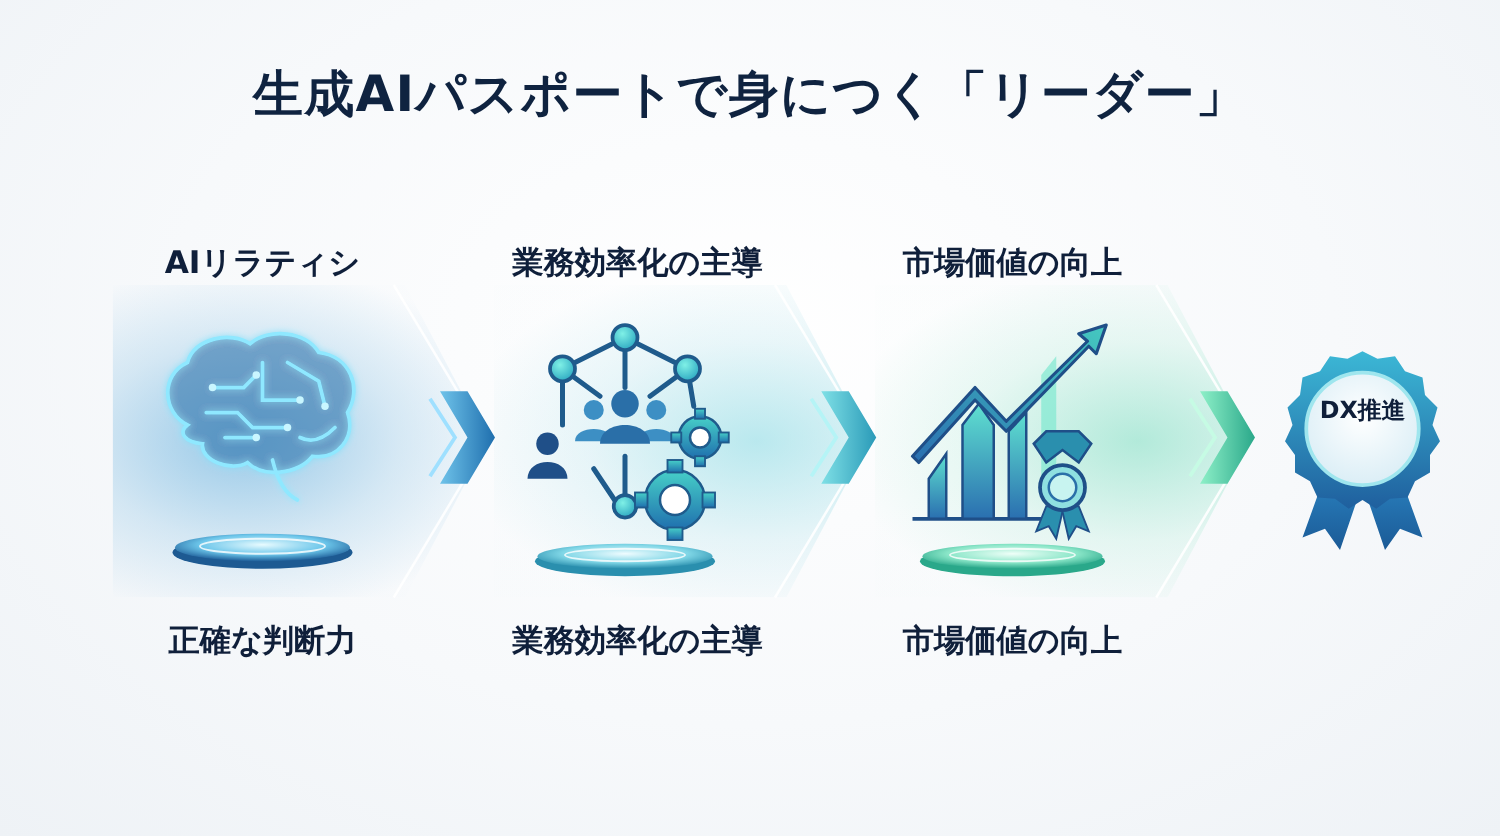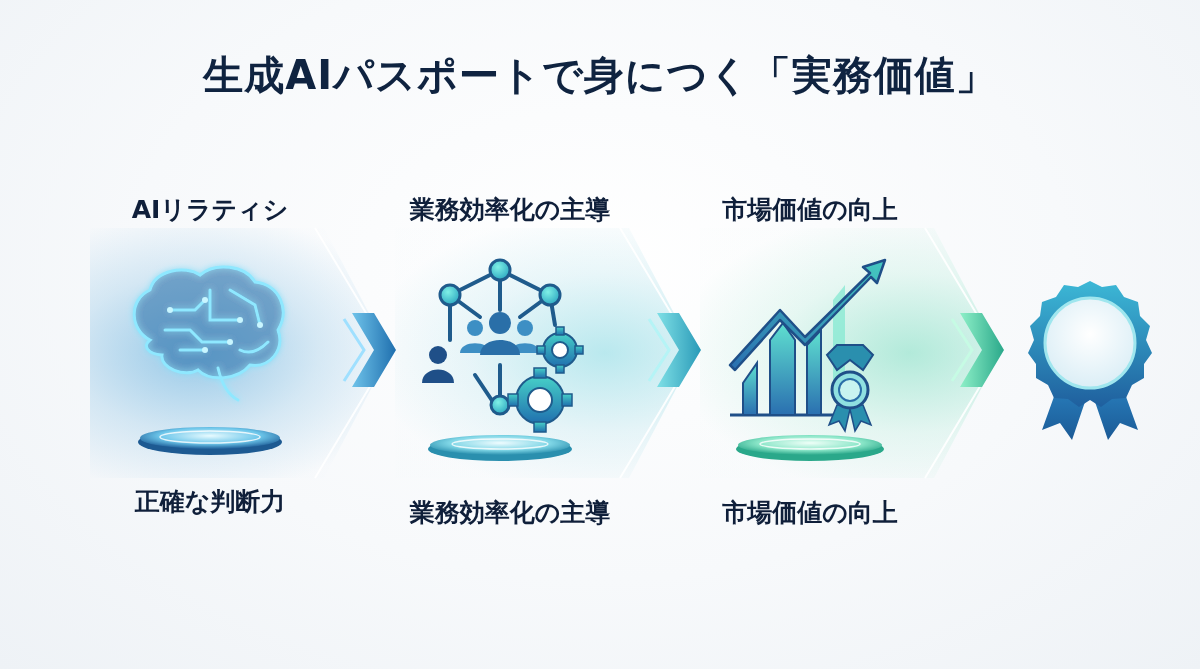--- a/index.html
+++ b/index.html
@@ -23,27 +23,27 @@
   .panel {
     position: absolute;
     clip-path: polygon(0 0, 78% 0, 100% 50%, 78% 100%, 0 100%);
   }
   .chev { position: absolute; }
   svg { display: block; }
 </style>
 </head>
 <body>
 
-<div class="title">生成AIパスポートで身につく「実務価値」</div>
+<div class="title">生成AIパスポートで身につく「リーダー」</div>
 
 <div class="label" style="left:100px; top:193px; width:220px;">AIリラティシ</div>
 <div class="label" style="left:380px; top:193px; width:260px;">業務効率化の主導</div>
 <div class="label" style="left:690px; top:193px; width:240px;">市場価値の向上</div>
 
-<div class="label" style="left:100px; top:485px; width:220px;">正確な判断力</div>
+<div class="label" style="left:100px; top:496px; width:220px;">正確な判断力</div>
 <div class="label" style="left:380px; top:496px; width:260px;">業務効率化の主導</div>
 <div class="label" style="left:690px; top:496px; width:240px;">市場価値の向上</div>
 
 <div class="panel" style="left:90px; top:228px; width:300px; height:250px; background: radial-gradient(ellipse at 35% 50%, rgba(120,185,225,0.75) 0%, rgba(170,210,235,0.45) 45%, rgba(230,240,248,0.05) 80%);"></div>
 <div class="panel" style="left:395px; top:228px; width:300px; height:250px; background: radial-gradient(ellipse at 70% 50%, rgba(130,215,225,0.55) 0%, rgba(190,230,238,0.35) 45%, rgba(235,245,248,0.05) 80%);"></div>
 <div class="panel" style="left:700px; top:228px; width:300px; height:250px; background: radial-gradient(ellipse at 70% 50%, rgba(120,220,190,0.55) 0%, rgba(190,238,222,0.35) 45%, rgba(235,248,244,0.05) 80%);"></div>
 
 <svg class="stage" width="1200" height="669" style="left:0;top:0;">
   <polyline points="315,228 390,353 315,478" fill="none" stroke="#ffffff" stroke-width="2" opacity="0.9"></polyline>
   <polyline points="620,228 695,353 620,478" fill="none" stroke="#ffffff" stroke-width="2" opacity="0.9"></polyline>
@@ -234,13 +234,14 @@
           <stop offset="1" stop-color="#dbeef6"></stop>
         </radialGradient>
     </defs>
     <path d="M50,105 L32,155 L50,148 L62,165 L78,118 Z" fill="url(#rib)"></path>
     <path d="M110,105 L128,155 L110,148 L98,165 L82,118 Z" fill="url(#rib)"></path>
     <g transform="translate(80,68)">
       <path d="M0,-62 L12,-56 L26,-58 L34,-46 L48,-41 L50,-27 L60,-17 L56,-3 L62,10 L54,21 L54,35 L42,42 L36,55 L22,56 L11,64 L0,57 L-11,64 L-22,56 L-36,55 L-42,42 L-54,35 L-54,21 L-62,10 L-56,-3 L-60,-17 L-50,-27 L-48,-41 L-34,-46 L-26,-58 L-12,-56 Z" fill="url(#ros)"></path>
       <circle r="45" fill="url(#face)" stroke="#9fe6ee" stroke-width="3"></circle>
     </g>
   </svg>
+  <div style="position:absolute; left:0; top:40px; width:160px; text-align:center; font-size:19px; font-weight:bold; color:#0f1f3a;">DX推進</div>
 </div>
 
 </body></html>

